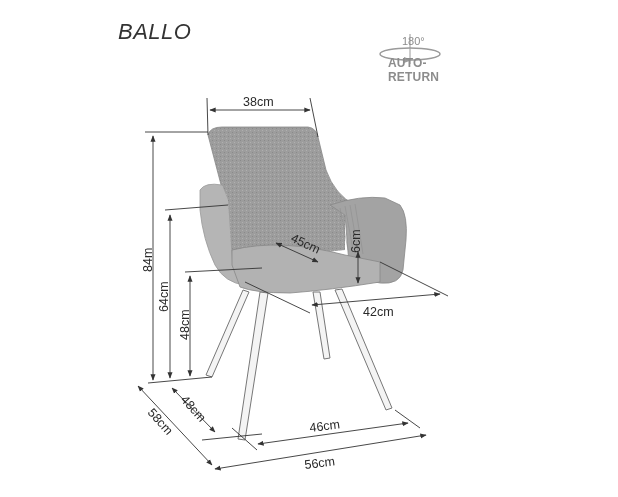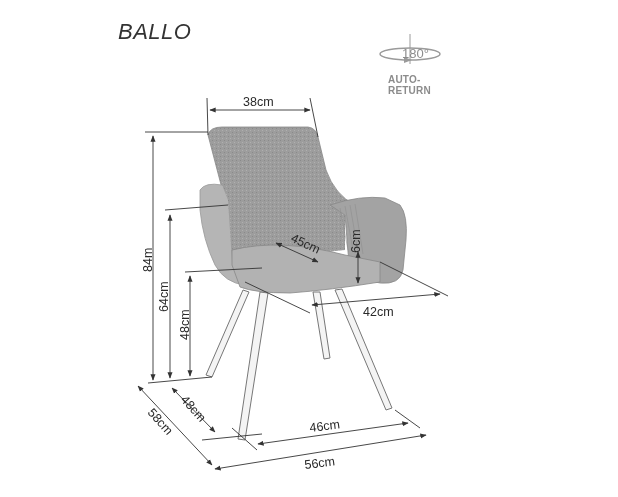--- a/index.html
+++ b/index.html
@@ -1,21 +1,21 @@
 <!DOCTYPE html>
 <html><head>
 <meta charset="utf-8">
 <style>
   html, body { margin:0; padding:0; background:#ffffff; }
   body { width:618px; height:497px; position:relative; overflow:hidden;
          font-family:"Liberation Sans", sans-serif; color:#2a2a2a; }
   .title { position:absolute; left:118px; top:19px; font-size:22px; letter-spacing:0.5px; color:#333;font-style:italic; }
   .badge { position:absolute; left:370px; top:30px; width:80px; height:50px; }
-  .badge-deg { position:absolute; left:32px; top:16px; font-size:13px; color:#8c8c8c; }
-  .badge-text { position:absolute; left:18px; top:44px; font-size:10px; color:#8c8c8c; font-weight:bold; letter-spacing:0.2px; }
+  .badge-deg { position:absolute; left:32px; top:5px; font-size:11px; color:#8c8c8c; }
+  .badge-text { position:absolute; left:18px; top:26px; font-size:12px; color:#8c8c8c; font-weight:bold; letter-spacing:0.2px; }
   svg.diagram { position:absolute; left:0; top:0; }
   .lbl { font-family:"Liberation Sans", sans-serif; font-size:12.5px; fill:#2a2a2a; }
 </style>
 </head>
 <body>
 
 <div class="title">BALLO</div>
 
 <div class="badge">
   <svg width="80" height="50" style="position:absolute;left:0;top:0">

